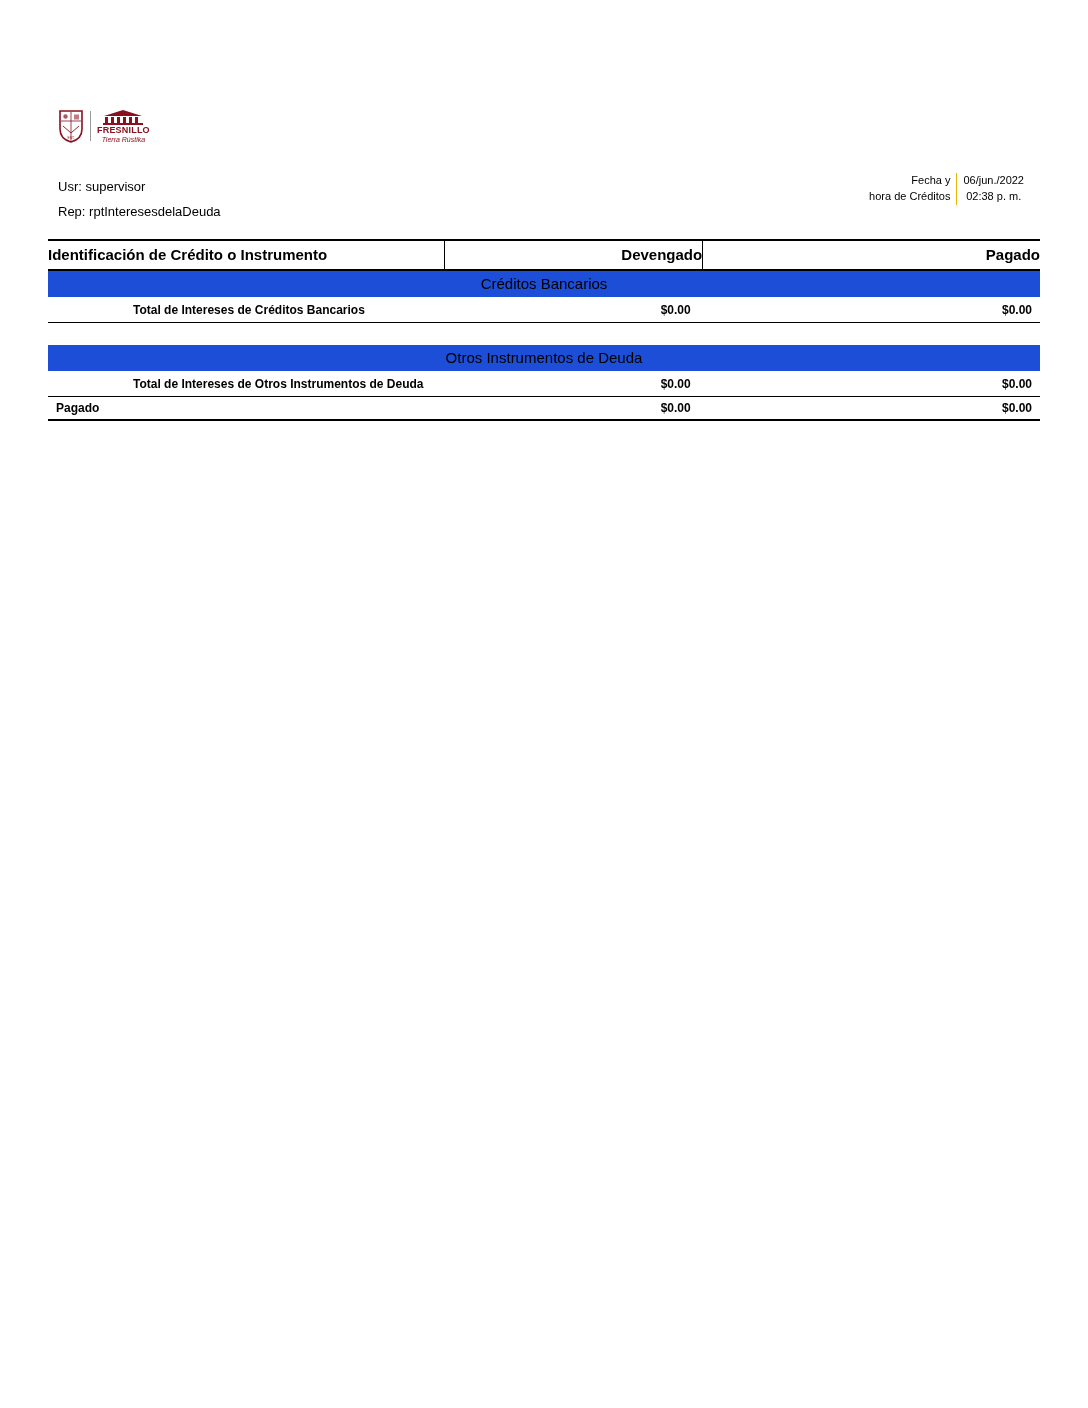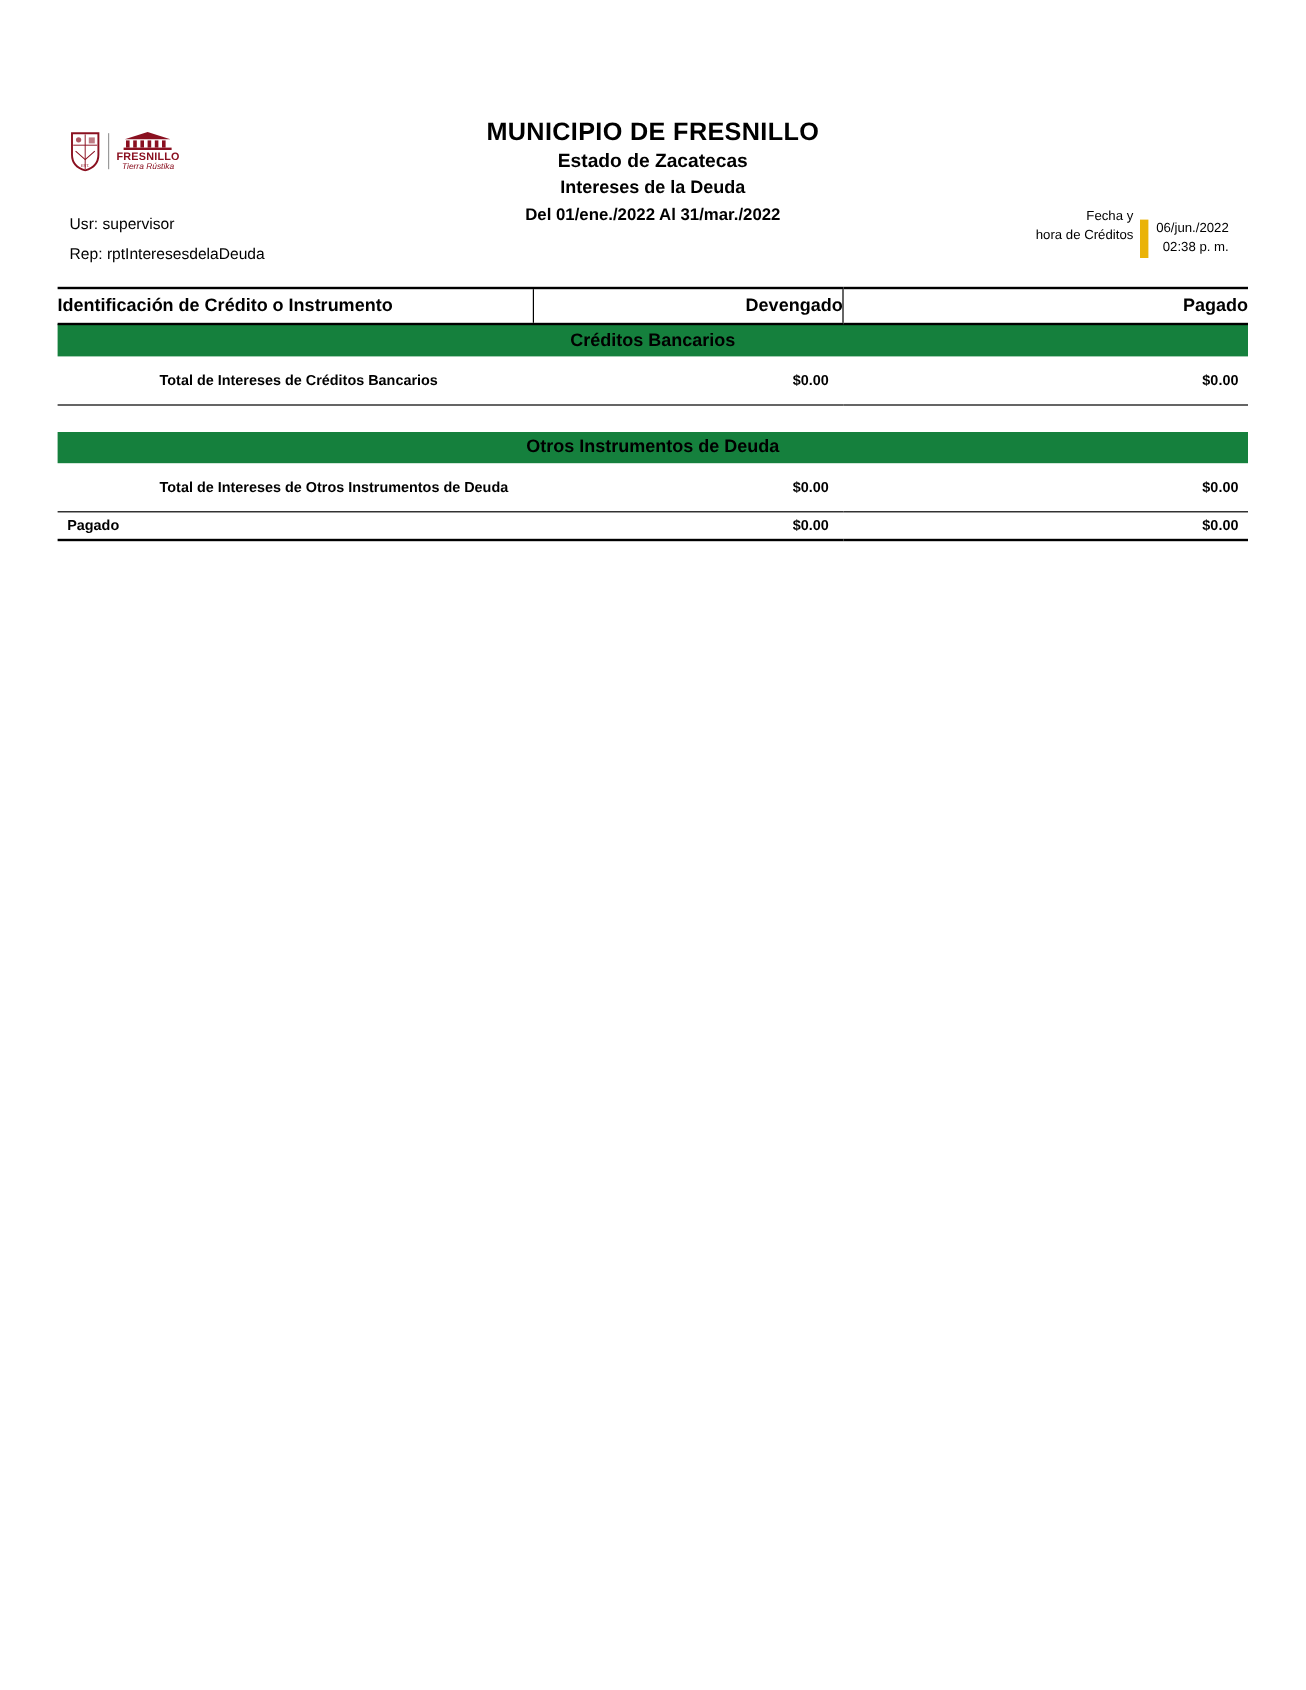--- a/index.html
+++ b/index.html
@@ -111,24 +111,23 @@
     top: 78px;
     display: flex;
     font-size: 11px;
     line-height: 1.45;
   }
   .meta-right .labels {
     text-align: right;
     padding-right: 6px;
   }
   .meta-right .values {
-    text-align: right;
+    text-align: center;
     padding-left: 6px;
-    border-left: 7px solid #eab308;
-    margin-top: 10px;
+    border-left: 1px solid #eab308;
   }
 
   
   .table-wrap {
     margin: 14px 48px 0 48px;
   }
   table.report {
     width: 100%;
     border-collapse: collapse;
     table-layout: fixed;
@@ -147,32 +146,32 @@
     font-size: 15px;
     font-weight: bold;
     height: 28px;
     line-height: 28px;
   }
   .hdr-a { padding-left: 8px; text-align: left; border-right: 1px solid #000; }
   .hdr-b { padding-right: 6px; text-align: right; border-right: 1px solid #000; }
   .hdr-c { padding-right: 8px; text-align: right; }
 
   .group-row td {
-    background: #15803d;
+    background: #1d4ed8;
     text-align: center;
     font-size: 15px;
-    font-weight: bold;
+    font-weight: normal;
     height: 26px;
     line-height: 26px;
   }
 
   .data-row td {
     font-size: 12px;
     font-weight: bold;
-    height: 40px;
+    height: 25px;
     line-height: 22px;
     border-bottom: 1px solid #000;
   }
   .data-row .cell-label { padding-left: 85px; text-align: left; }
   .data-row .cell-num { text-align: right; padding-right: 12px; }
   .data-row .cell-num2 { text-align: right; padding-right: 8px; }
 
   .spacer-row td {
     height: 22px;
     border: none;
@@ -221,26 +220,20 @@
             <rect x="31" y="8" width="3" height="6" fill="#8a1020"></rect>
             <rect x="37" y="8" width="3" height="6" fill="#8a1020"></rect>
             <rect x="5" y="14" width="40" height="2" fill="#8a1020"></rect>
           </svg>
         </span>
         <span class="logo-word">FRESNILLO</span>
         <span class="logo-tag">Tierra Rústika</span>
       </span>
     </div>
 
-    <div class="title-block">
-      <div class="title-main">MUNICIPIO DE FRESNILLO</div>
-      <div class="title-sub1">Estado de Zacatecas</div>
-      <div class="title-sub2">Intereses de la Deuda</div>
-      <div class="title-range">Del 01/ene./2022 Al 31/mar./2022</div>
-    </div>
 
     <div class="meta-left">
       <div>Usr: supervisor</div>
       <div>Rep: rptInteresesdelaDeuda</div>
     </div>
 
     <div class="meta-right">
       <div class="labels">
         <div>Fecha y</div>
         <div>hora de Créditos</div>

